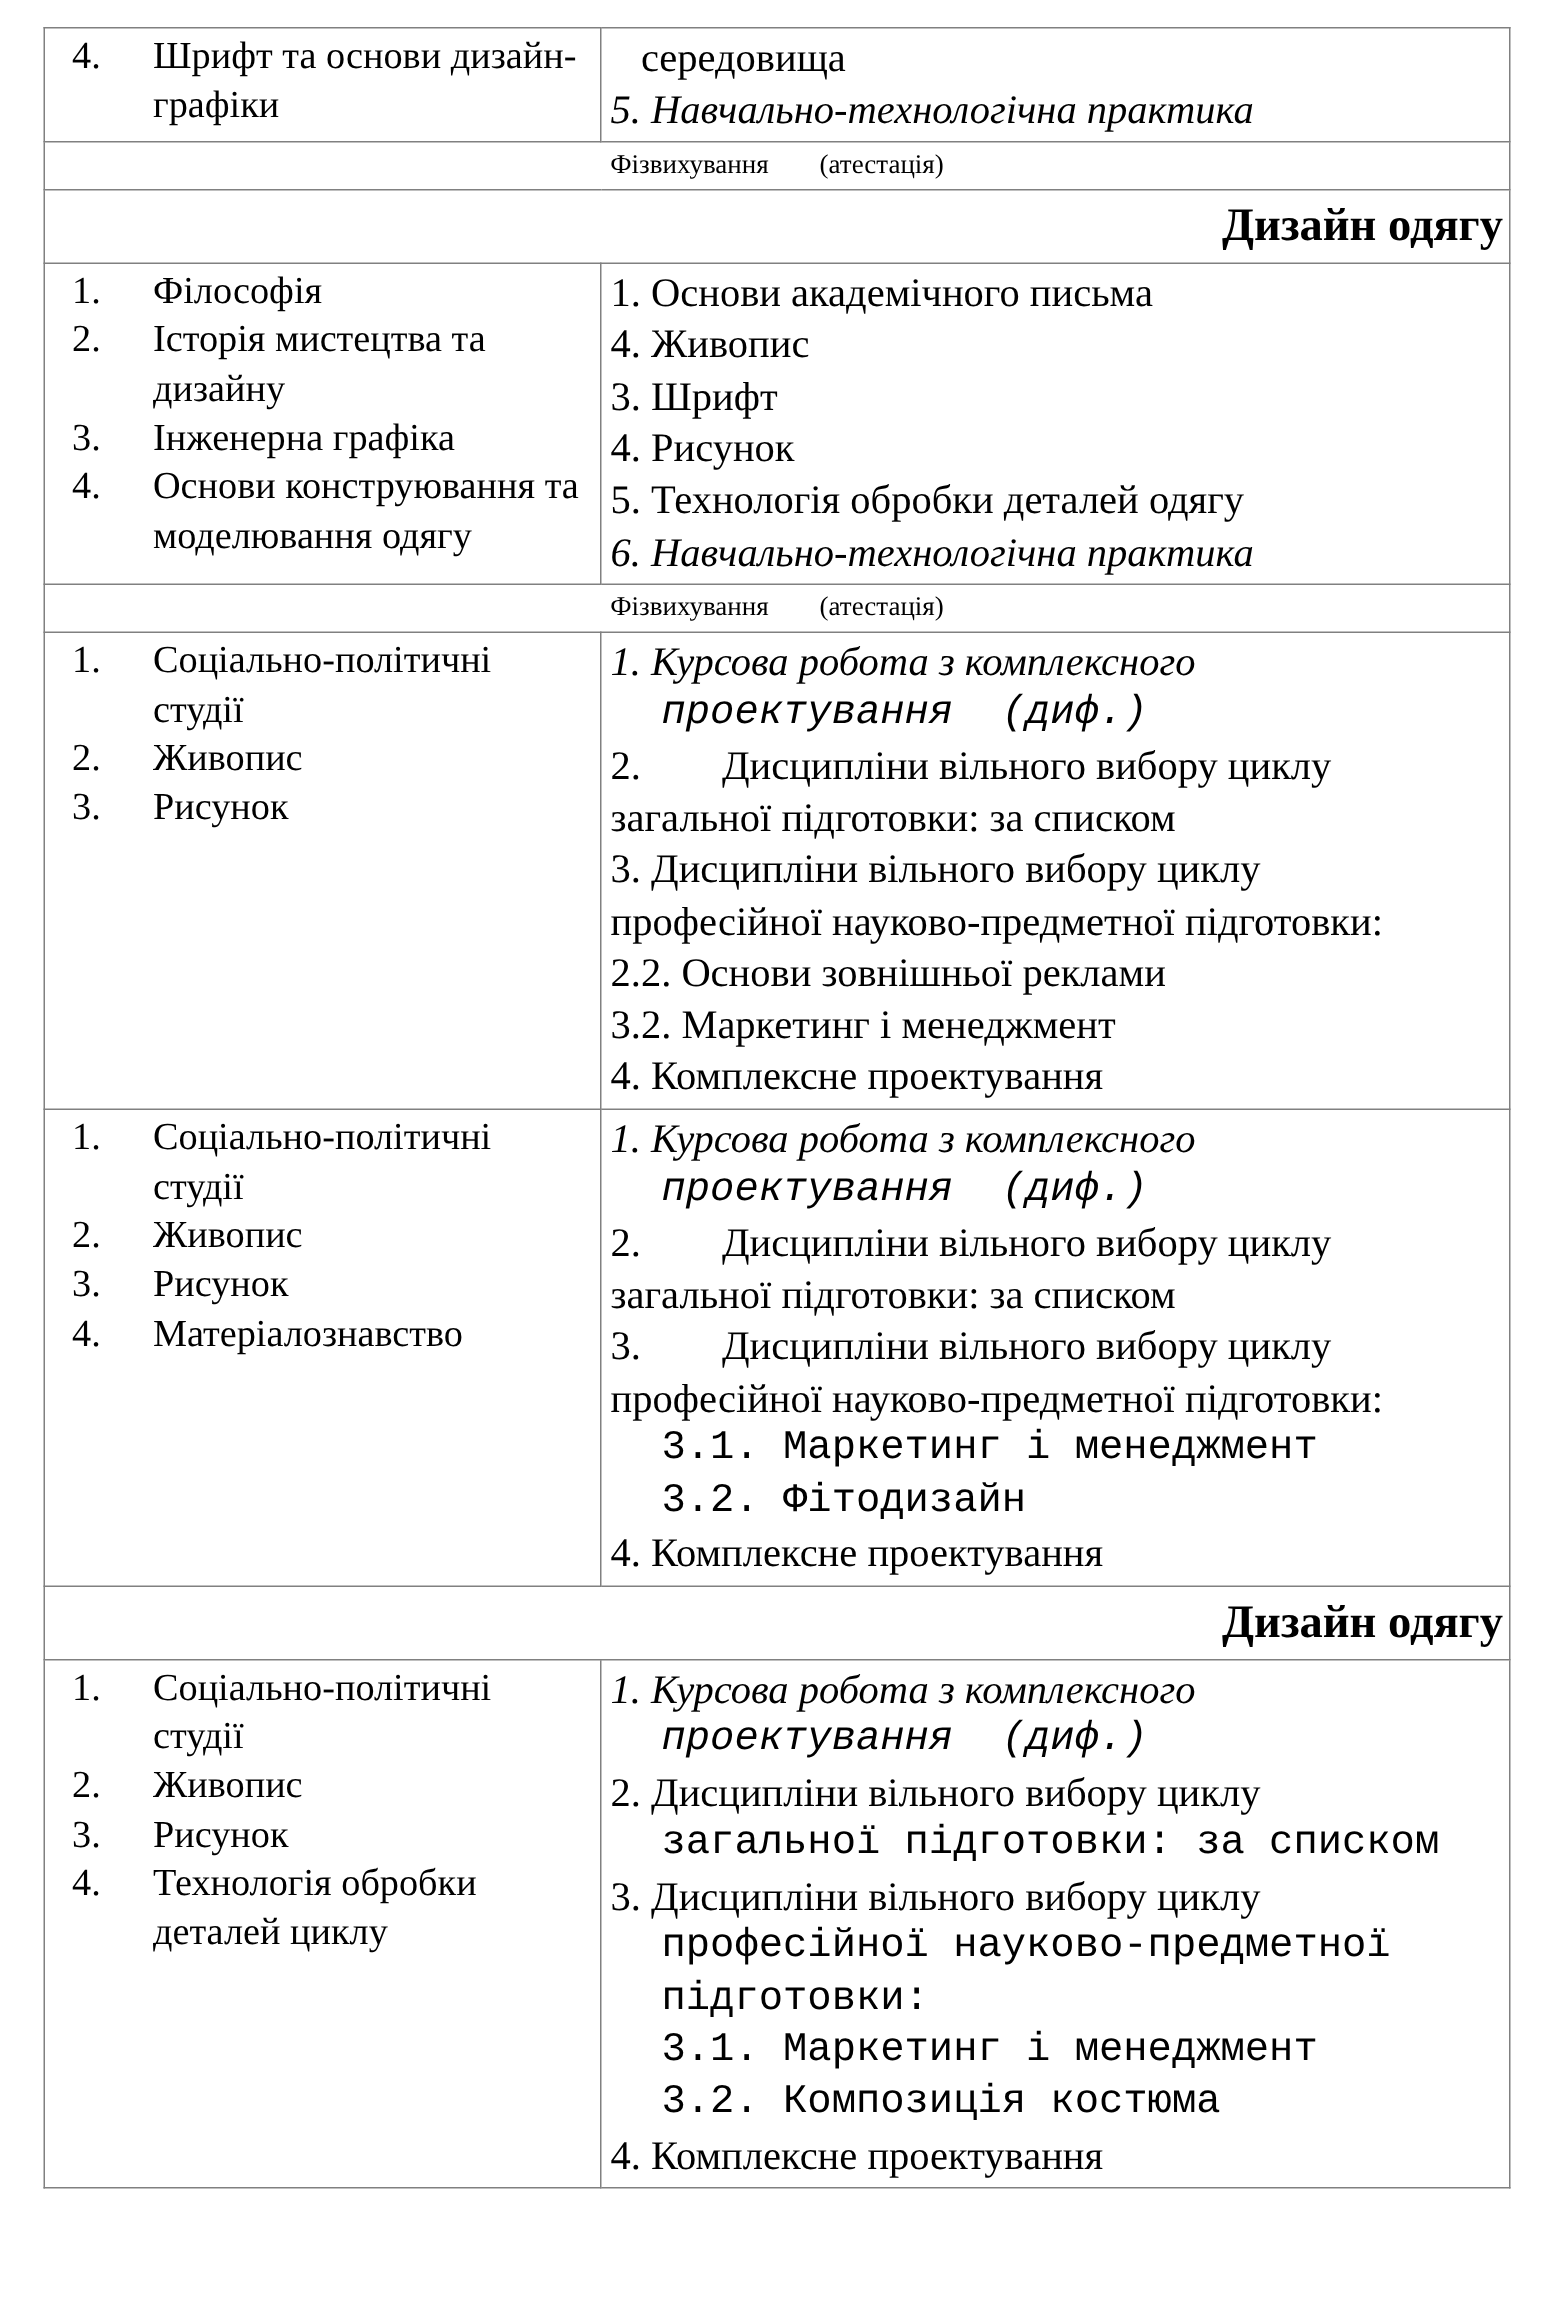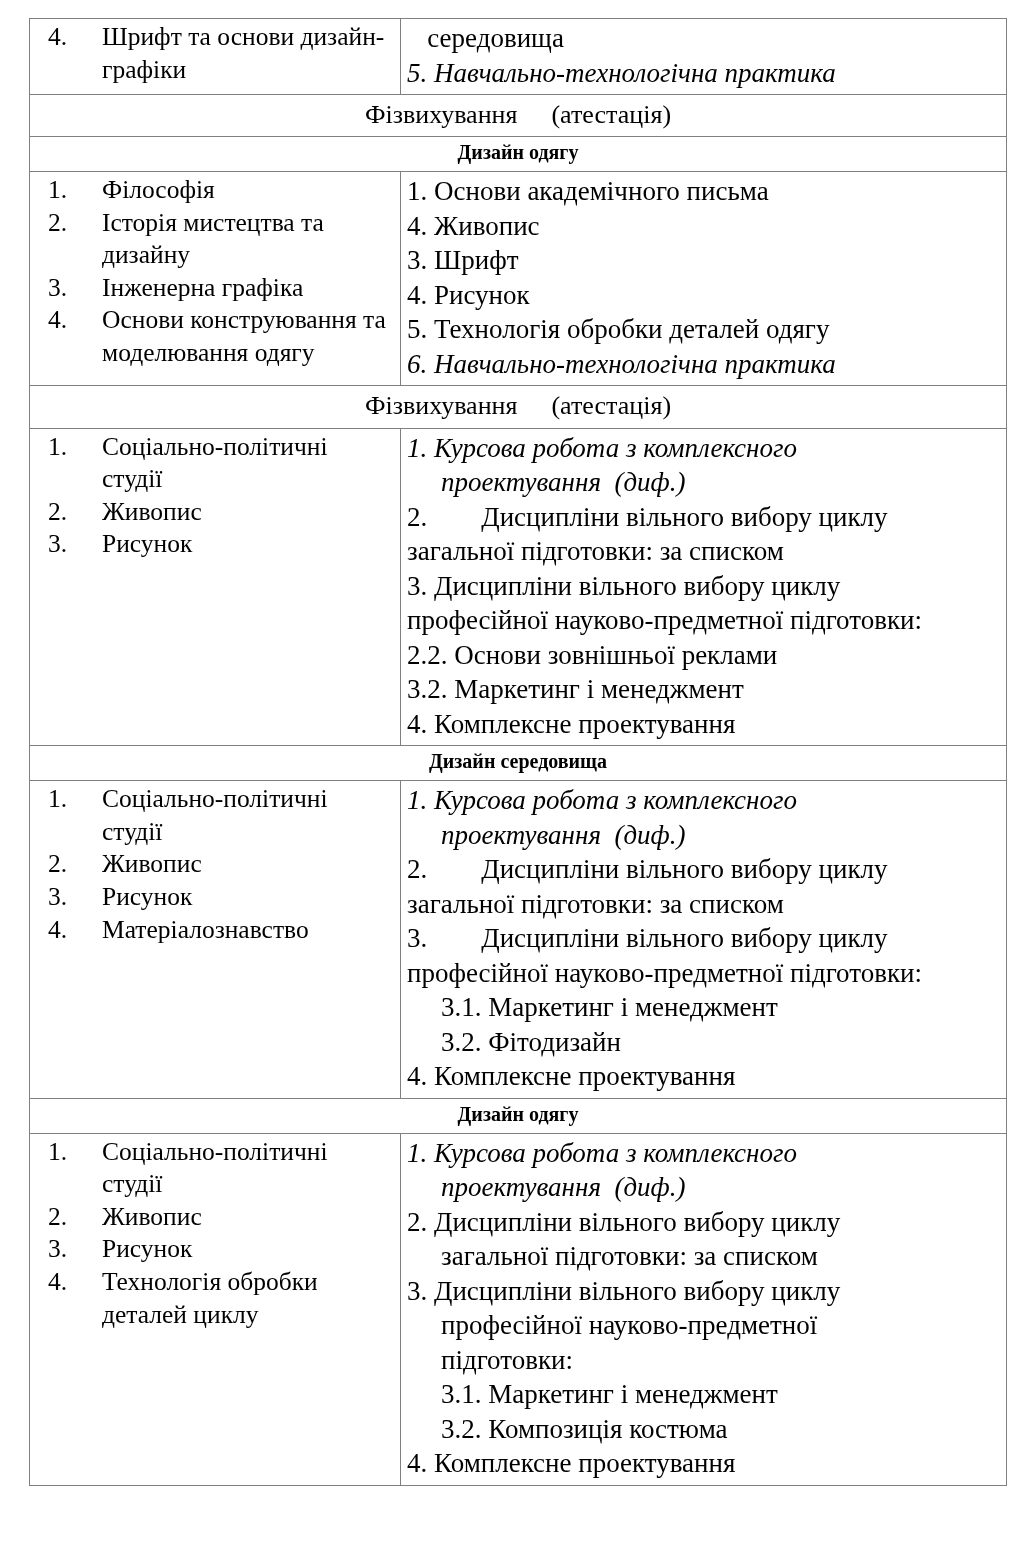--- a/index.html
+++ b/index.html
@@ -43,34 +43,34 @@
 
   
   .cell {
     padding: 2px 6px 4px 6px;
     font-size: 25.5px;
     line-height: 1.28;
   }
 
   
   .band {
-    text-align: center;
+    text-align: right;
     font-weight: bold;
-    font-size: 20px;
+    font-size: 31px;
     line-height: 1.28;
     padding: 3px 4px 5px 4px;
   }
   .band.course {
     background: #d7e4bc;
   }
 
   
   .plain-center {
     text-align: center;
-    font-size: 26px;
+    font-size: 18px;
     line-height: 1.28;
     padding: 3px 4px 5px 4px;
   }
   .plain-center .gap {
     display: inline-block;
     width: 34px;
   }
 
   
   ol.numlist,
@@ -94,21 +94,21 @@
     top: 0;
   }
 
   
   .flatlist li {
     font-size: 27px;
     line-height: 1.28;
     white-space: pre-wrap;
   }
   .flatlist li.ital { font-style: italic; }
-  .flatlist li.ind1 { padding-left: 34px; }
+  .flatlist li.ind1 { padding-left: 34px; font-family: Liberation Mono, monospace; }
 </style>
 </head>
 <body>
 
 <div class="page">
   <table class="curriculum">
     <colgroup>
       <col class="c-left">
       <col class="c-right">
     </colgroup>
@@ -201,25 +201,20 @@
                 <li>3. Дисципліни вільного вибору циклу</li>
                 <li>професійної науково-предметної підготовки:</li>
                 <li>2.2. Основи зовнішньої реклами</li>
                 <li>3.2. Маркетинг і менеджмент</li>
                 <li>4. Комплексне проектування</li>
               </ul>
           </div>
         </td>
       </tr>
 
-      <tr>
-        <td colspan="2">
-          <div class="band">Дизайн середовища</div>
-        </td>
-      </tr>
 
       <tr>
         <td>
           <div class="cell">
             <ol class="numlist">
                 <li><span class="num">1.</span><span>Соціально-політичні студії</span></li>
                 <li><span class="num">2.</span><span>Живопис</span></li>
                 <li><span class="num">3.</span><span>Рисунок</span></li>
                 <li><span class="num">4.</span><span>Матеріалознавство</span></li>
               </ol>

